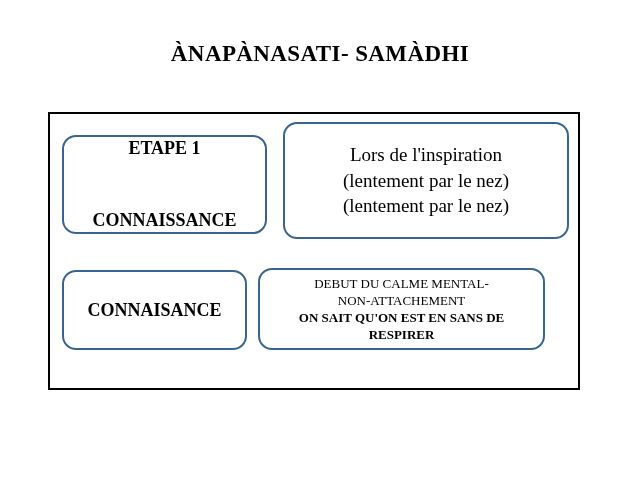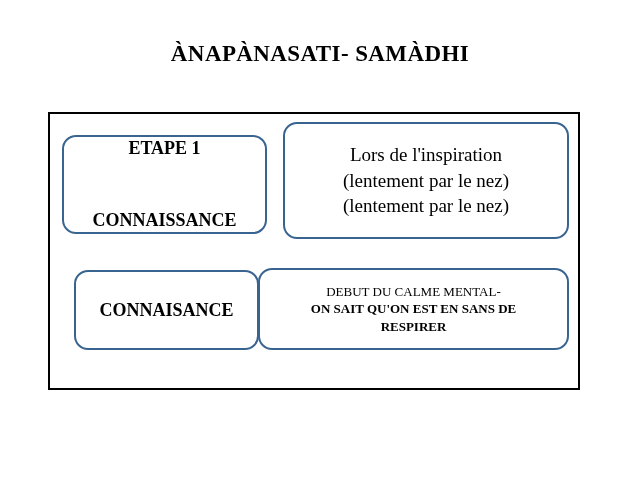--- a/index.html
+++ b/index.html
@@ -82,27 +82,26 @@
 
   
   .box-connaisance {
     left: 60px;
     top: 268px;
     width: 185px;
     height: 80px;
     font-size: 18px;
     font-weight: bold;
     line-height: 1.25;
-    margin-left: 12px;
   }
 
   .box-calme {
     left: 256px;
     top: 266px;
-    width: 311px;
+    width: 287px;
     height: 82px;
     font-size: 13px;
     line-height: 1.32;
     padding: 2px 10px;
   }
 
   .line-regular { font-weight: normal; display: block; }
   .line-bold    { font-weight: bold;   display: block; }
 </style>
 </head>
@@ -122,17 +121,18 @@
     <span>(lentement par le nez)</span>
     <span>(lentement par le nez)</span>
   </div>
 
   <div class="rbox box-connaisance" style="left:12px; top:156px;">
     <span>CONNAISANCE</span>
   </div>
 
   <div class="rbox box-calme" style="left:208px; top:154px;">
     <span class="line-regular">DEBUT DU CALME MENTAL-</span>
+    <span class="line-regular">NON-ATTACHEMENT</span>
     <span class="line-bold">ON SAIT QU'ON EST EN SANS DE</span>
     <span class="line-bold">RESPIRER</span>
   </div>
 
 </div>
 
 </body></html>

